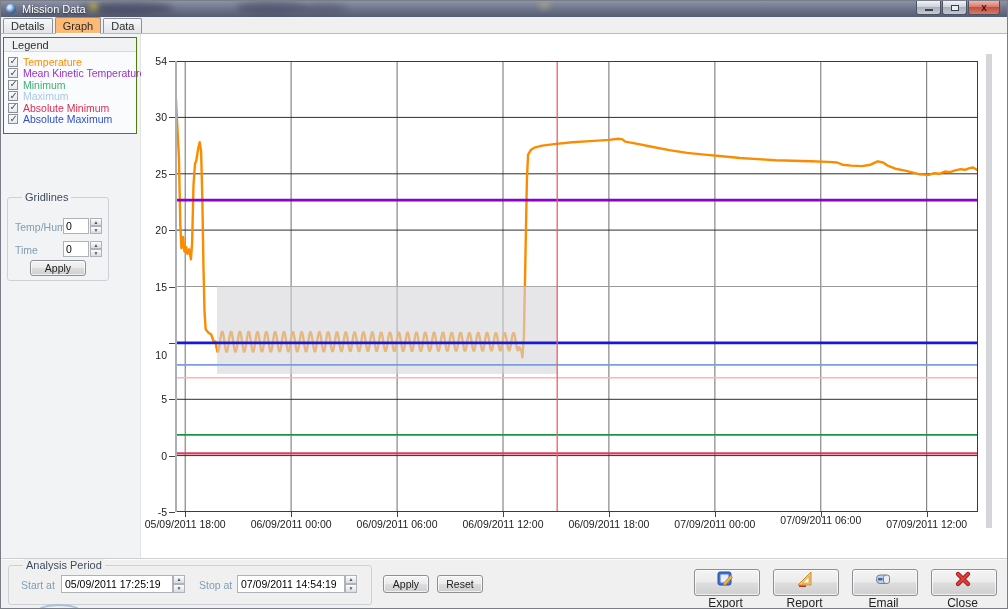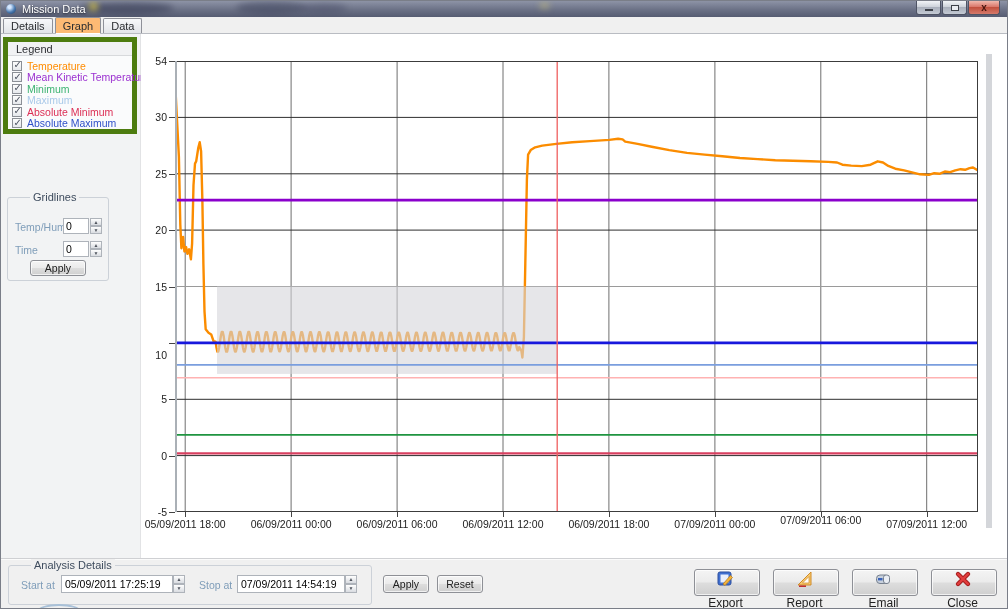--- a/index.html
+++ b/index.html
@@ -25,31 +25,31 @@
   .glyph-max{width:8px;height:6px;border:1px solid #3c4048;background:#e9ecf1;}
   .glyph-x{font-size:10px;font-weight:bold;color:#47140e;line-height:10px;}
   
   .tabstrip{position:absolute;left:0;top:16px;width:100%;height:17px;background:#f0f0f0;display:flex;align-items:flex-end;padding-left:2px;border-bottom:1px solid #b9bcc2;}
   .tab{font-size:11px;color:#2a2c30;border:1px solid #8e9098;border-bottom:none;border-radius:2px 2px 0 0;
     padding:1px 7px 2px;margin-right:2px;background:linear-gradient(#f7f8fa,#e2e4e8);height:15px;line-height:12px;cursor:pointer;}
   .tab.active{background:#fdba74;height:17px;line-height:14px;position:relative;z-index:3;margin-bottom:-1px;border-bottom:1px solid #fff;}
   
   .content{position:absolute;left:0;top:33px;width:100%;height:524px;background:#fff;}
   .left-panel{position:absolute;left:0;top:0;width:140px;height:100%;background:#f2f3f4;border-right:1px solid #e2e3e5;}
-  .legend-box{position:absolute;left:2px;top:3px;width:134px;height:97px;background:#fafbfc;border:5px solid #4d7c0f;}
+  .legend-box{position:absolute;left:2px;top:3px;width:134px;height:97px;background:#fafbfc;border:1px solid #4d7c0f;}
   .legend-header{height:14px;line-height:14px;padding-left:8px;font-size:11px;color:#2c2e33;background:#f1f2f4;border-bottom:1px solid #d7d9dc;}
   .legend-items{padding:4px 0 0 4px;}
   .legend-row{display:flex;align-items:center;height:11.5px;margin-bottom:0;}
   .checkbox{width:10px;height:10px;border:1px solid #8b8f96;background:linear-gradient(#fdfdfd,#e5e8ec);margin-right:5px;
     position:relative;flex:0 0 auto;cursor:pointer;}
   .checkbox.checked::after{content:"\2713";position:absolute;left:0.5px;top:-2.5px;font-size:10px;color:#4c5260;}
   .legend-label{font-size:10.5px;white-space:nowrap;}
   
   .groupbox{position:absolute;border:1px solid #ccd1d8;border-radius:3px;}
-  .gb-caption{position:absolute;top:-7px;left:22px;background:inherit;padding:0 3px;font-size:11px;color:#3e4c5e;}
+  .gb-caption{position:absolute;top:-7px;left:14px;background:inherit;padding:0 3px;font-size:11px;color:#3e4c5e;}
   .gridlines{left:6px;top:163px;width:102px;height:84px;background:#f2f3f4;}
   .gl-label{position:absolute;font-size:10.5px;color:#7f9db9;}
   .num-input{position:absolute;width:26px;height:16px;border:1px solid #aeb3ba;background:#fff;font-size:10.5px;padding:0 2px;font-family:"Liberation Sans",sans-serif;}
   .spin{position:absolute;width:12px;height:16px;display:flex;flex-direction:column;cursor:pointer;}
   .spin span{flex:1;border:1px solid #aeb3ba;background:linear-gradient(#fefefe,#d9dce1);font-size:5px;line-height:6px;color:#50555e;text-align:center;}
   .btn{border:1px solid #8e9096;border-radius:3px;background:linear-gradient(#f4f4f4,#ebebeb 48%,#dddddd 52%,#cfcfcf);
     font-size:10.5px;color:#222;font-family:"Liberation Sans",sans-serif;cursor:pointer;box-shadow:inset 0 0 0 1px rgba(255,255,255,.7);}
   .gl-apply{position:absolute;left:22px;top:62px;width:56px;height:16px;}
   
   .chart-area{position:absolute;left:140px;top:0;right:0;height:100%;background:#fff;}
@@ -216,21 +216,21 @@
         <div class="xlab" style="left: 518.853px; top: 484px;">07/09/2011 00:00</div>
         <div class="xtick" style="left: 679.783px; top: 478px;"></div>
         <div class="xlab" style="left: 624.783px; top: 480px;">07/09/2011 06:00</div>
         <div class="xtick" style="left: 785.712px; top: 478px;"></div>
         <div class="xlab" style="left: 730.712px; top: 484px;">07/09/2011 12:00</div>
       </div>
   </div>
 
   <div class="bottombar">
     <div class="groupbox analysis">
-      <span class="gb-caption">Analysis Details</span>
+      <span class="gb-caption">Analysis Period</span>
       <span class="blue-label" style="left:12px">Start at</span>
       <input class="dt-input" style="left: 52px;" value="05/09/2011 17:25:19">
       <span class="spin dt-spin" style="left:164px">
           <span>▲</span>
           <span>▼</span>
         </span>
       <span class="blue-label" style="left:190px">Stop at</span>
       <input class="dt-input" style="left: 228px; width: 108px;" value="07/09/2011 14:54:19">
       <span class="spin dt-spin" style="left:336px">
           <span>▲</span>

